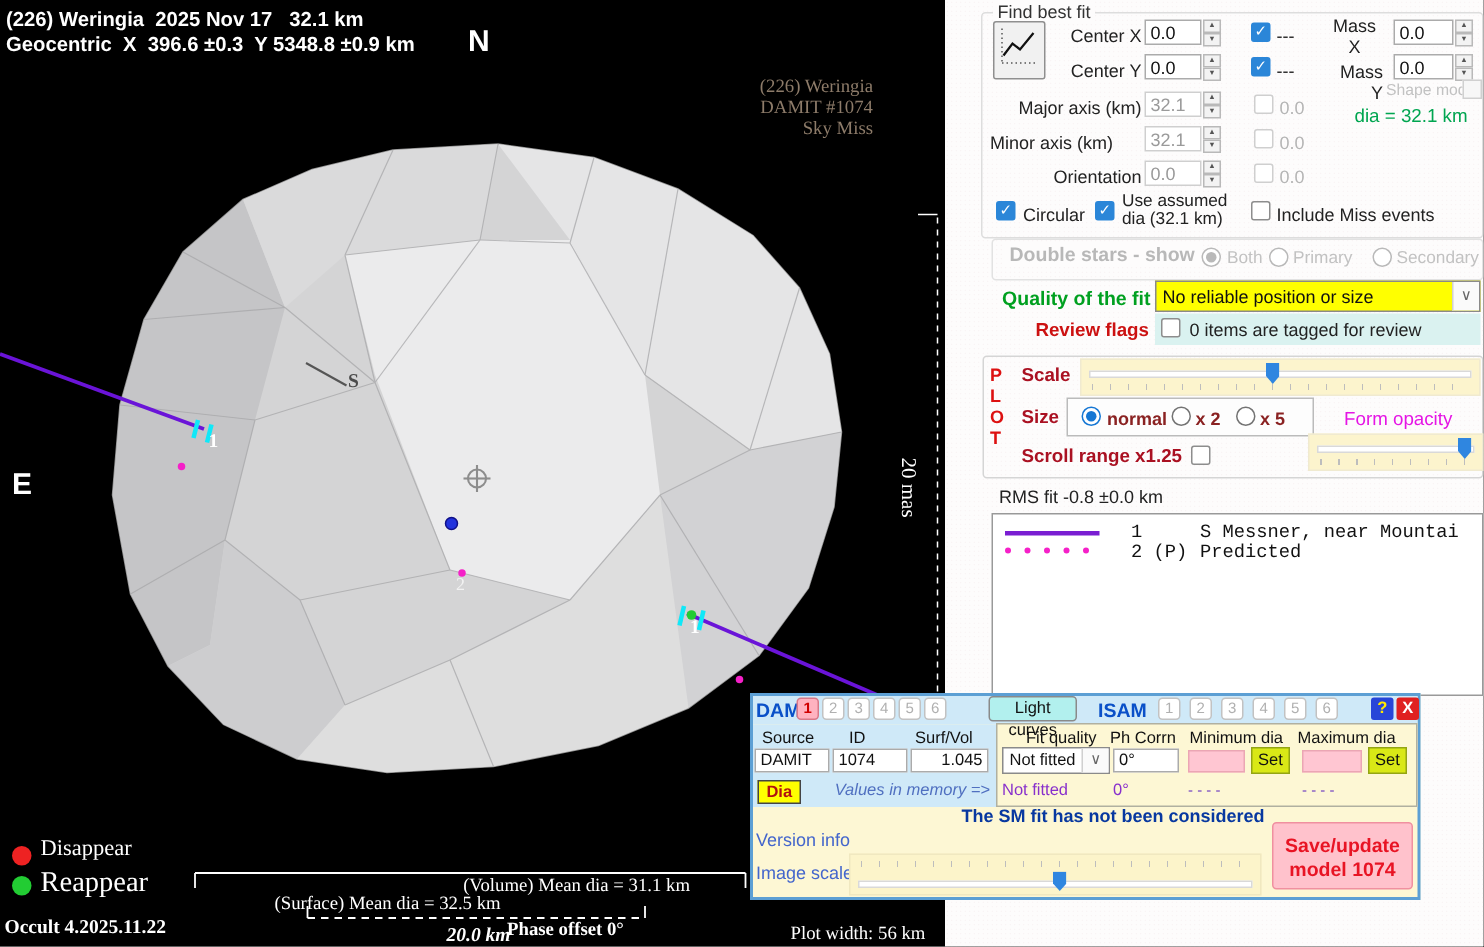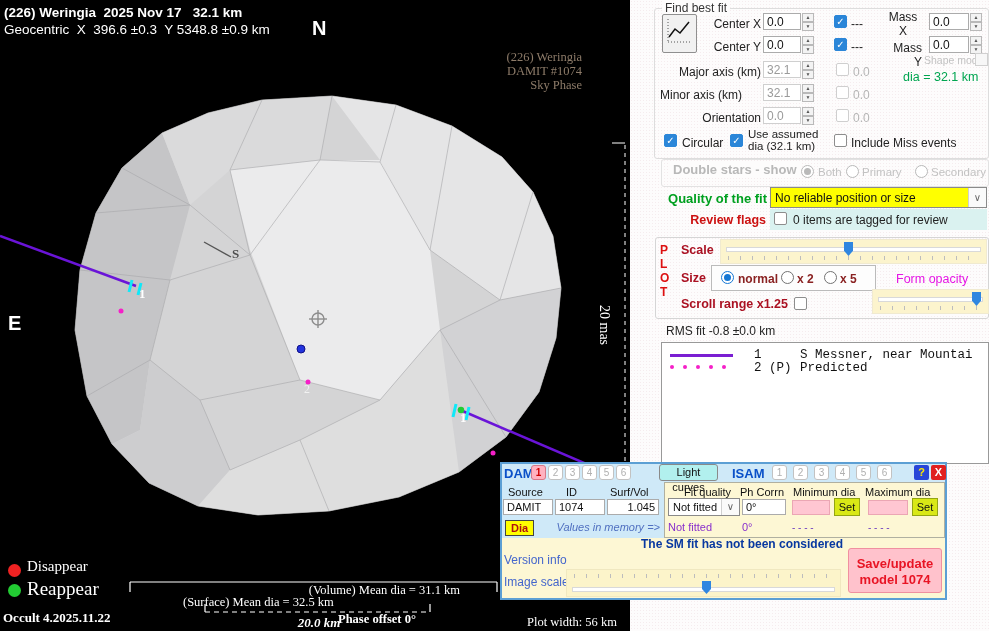--- a/index.html
+++ b/index.html
@@ -138,28 +138,28 @@
         <line x1="497" y1="582" x2="497" y2="592"></line>
     </g>
     <g stroke="#fff" stroke-width="1.2">
       <line x1="205" y1="612" x2="430" y2="612" stroke-dasharray="5 4"></line>
       <line x1="205" y1="604" x2="205" y2="612"></line>
         <line x1="430" y1="604" x2="430" y2="612"></line>
     </g>
   </svg>
 
   <div class="txt" style="left:4px;top:5px;font-weight:bold;font-size:13.5px">(226) Weringia  2025 Nov 17   32.1 km</div>
-  <div class="txt" style="left:4px;top:22px;font-weight:normal;font-size:13.5px">Geocentric  X  396.6 ±0.3  Y 5348.8 ±0.9 km</div>
+  <div class="txt" style="left:4px;top:22px;font-weight:bold;font-size:13.5px">Geocentric  X  396.6 ±0.3  Y 5348.8 ±0.9 km</div>
   <div class="txt" style="left:312px;top:17px;font-weight:bold;font-size:20px">N</div>
   <div class="txt" style="left:8px;top:312px;font-weight:bold;font-size:20px">E</div>
 
   <div class="abs serif" style="left:460px;top:50px;width:122px;text-align:right;color:#8d7b69;font-size:12.5px;line-height:14px">
     <div>(226) Weringia</div>
     <div>DAMIT #1074</div>
-    <div>Sky Phase</div>
+    <div>Sky Miss</div>
   </div>
 
   <div class="txt serif" style="left:612px;top:305px;font-size:14px;transform:rotate(90deg);transform-origin:0 0">20 mas</div>
 
   <div class="abs serif" style="left:232px;top:246px;color:#4c4c4c;font-weight:bold;font-size:13px">S</div>
   <div class="txt serif" style="left:139px;top:286px;font-weight:bold;font-size:13px">1</div>
   <div class="txt serif" style="left:460px;top:410px;font-weight:bold;font-size:13px">1</div>
   <div class="txt serif" style="left:304px;top:382px;font-size:12px;opacity:.7">2</div>
 
   <div class="txt serif" style="left:260px;top:583px;width:200px;text-align:right;font-size:12.5px">(Volume) Mean dia = 31.1 km</div>

